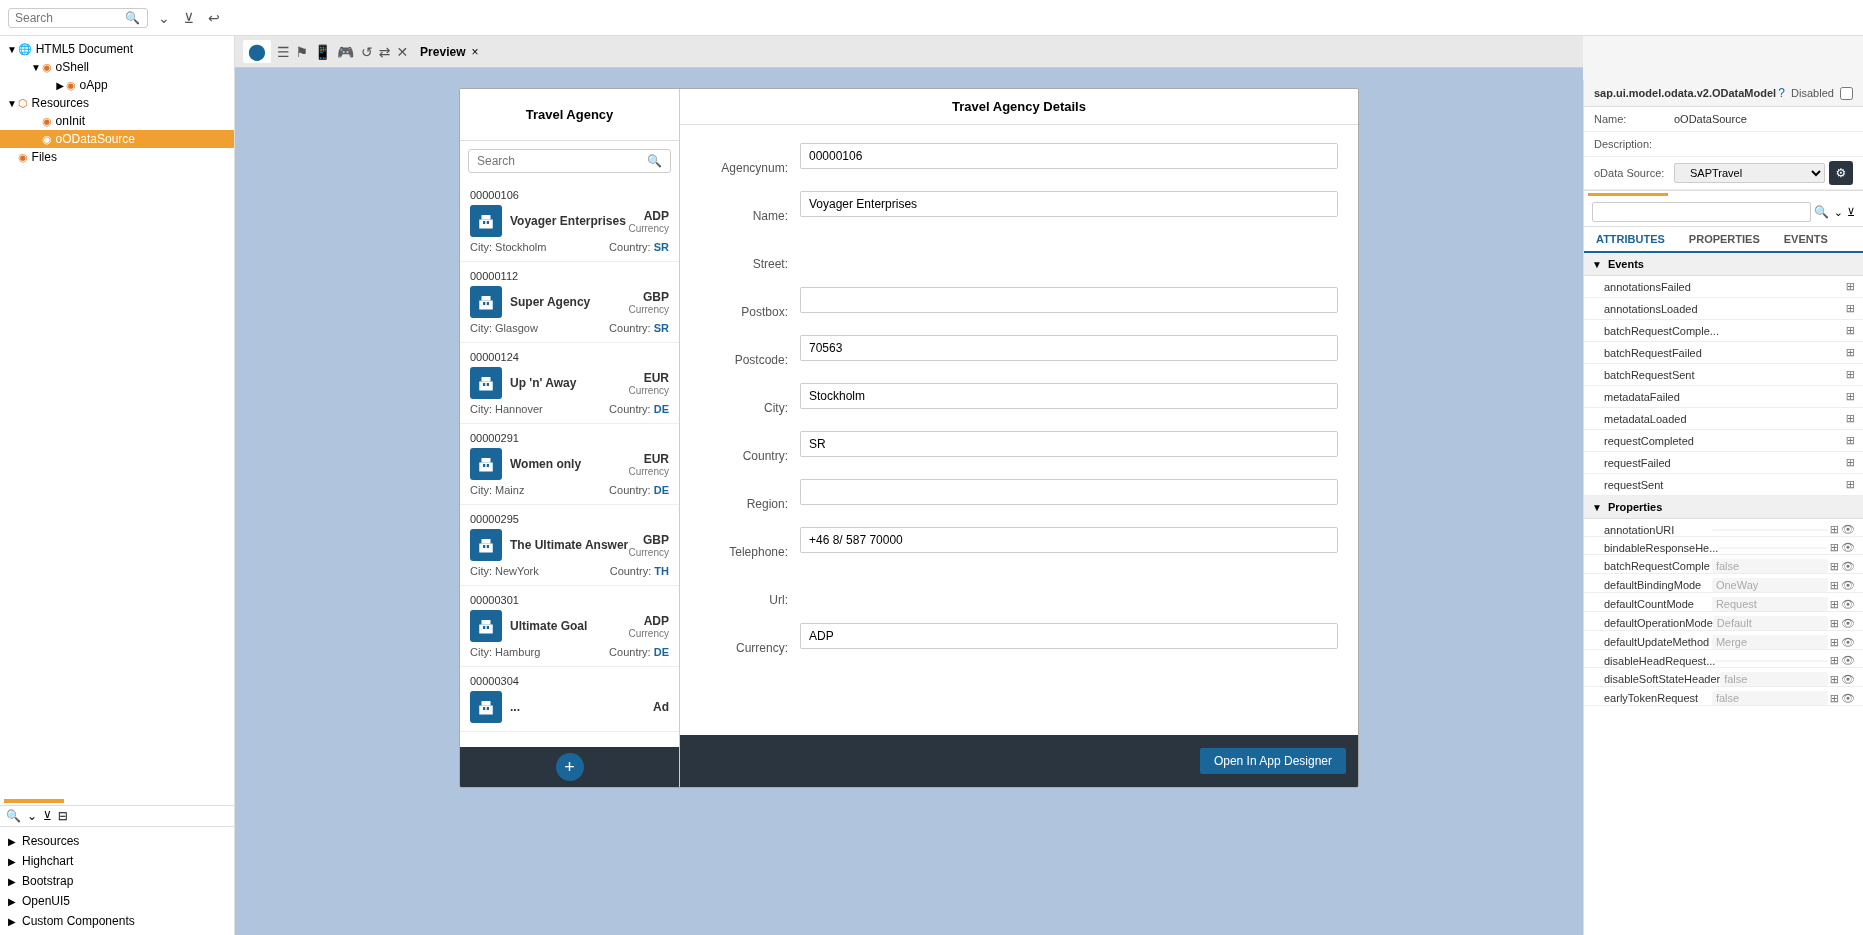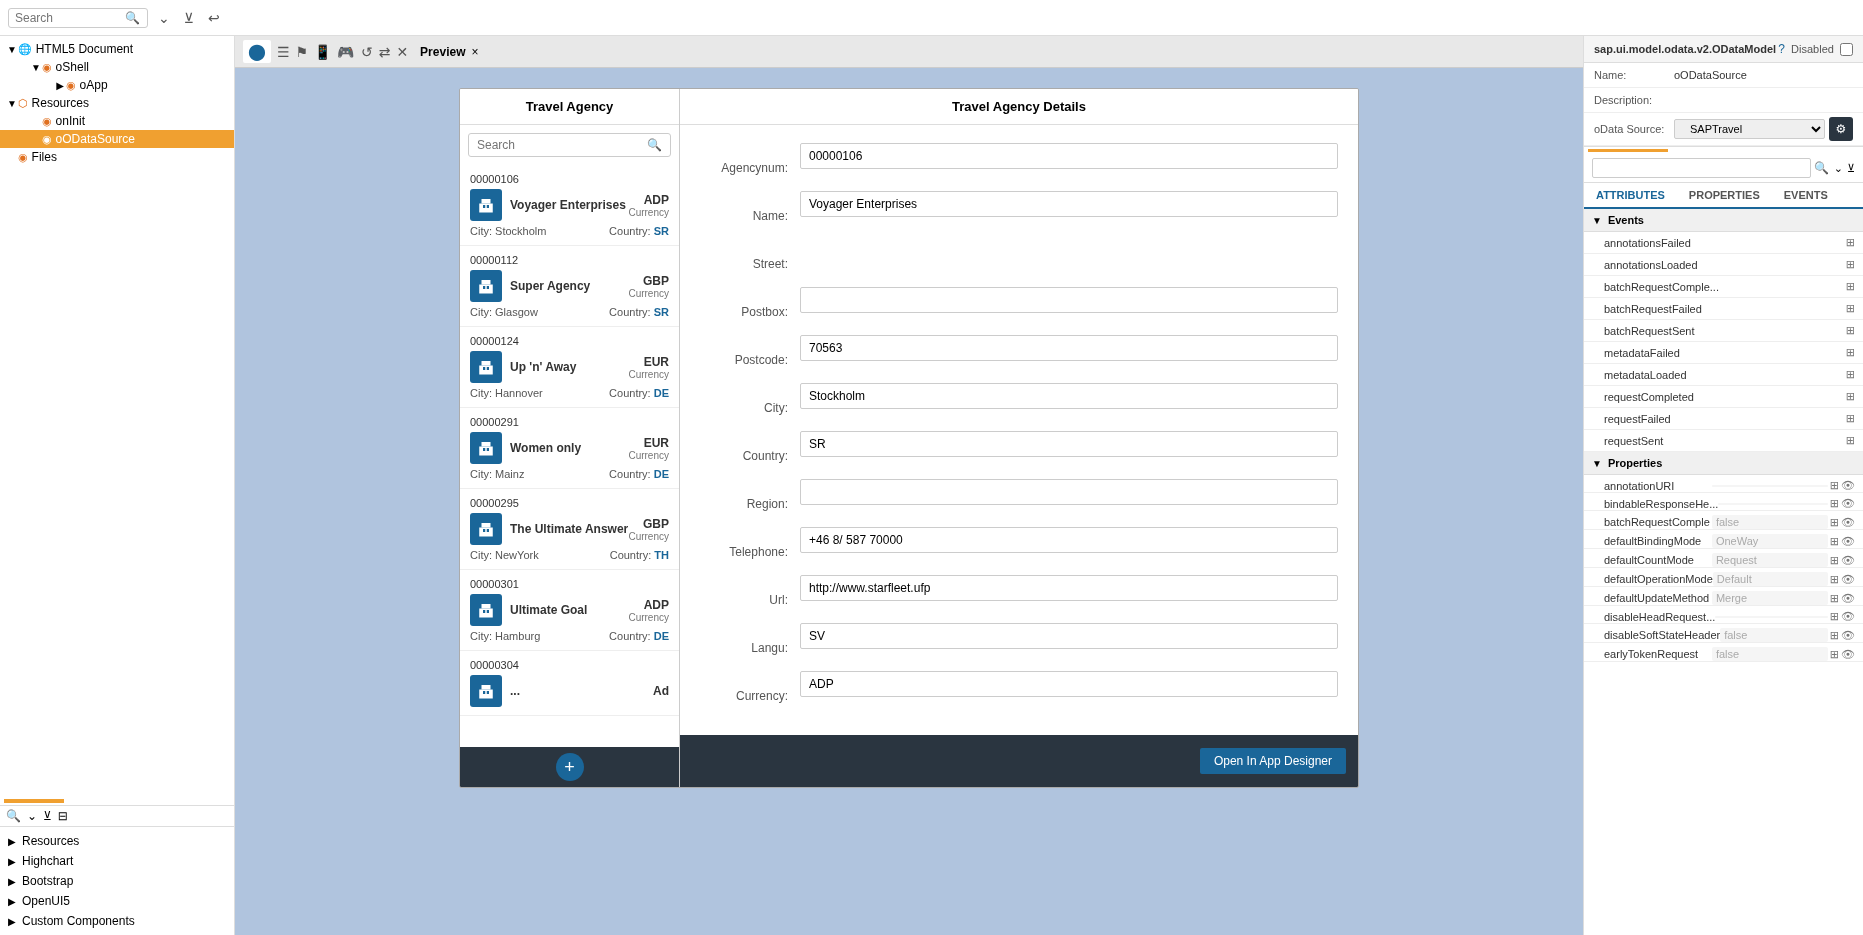--- a/index.html
+++ b/index.html
@@ -52,21 +52,21 @@
       flex: 1; overflow: hidden; background: #b0c4de; display: flex;
       justify-content: center; align-items: flex-start; padding: 20px;
     }
     .app-panel {
       background: #e8eef5; border: 1px solid #aaa; display: flex;
       width: 900px; min-height: 700px; border-radius: 2px; overflow: hidden;
     }
 
     
     .agency-list { width: 220px; border-right: 1px solid #ccc; background: #fff; display: flex; flex-direction: column; }
-    .agency-list-header { text-align: center; padding: 10px; font-size: 13px; font-weight: bold; border-bottom: 1px solid #ddd; }
+    .agency-list-header { text-align: center; padding: 18px; font-size: 13px; font-weight: bold; border-bottom: 1px solid #ddd; }
     .agency-search-box {
       display: flex; align-items: center; margin: 8px; border: 1px solid #ccc;
       border-radius: 3px; padding: 4px 8px; background: #fff;
     }
     .agency-search-box input { border: none; outline: none; font-size: 12px; flex: 1; }
     .agency-search-icon { color: #555; font-size: 12px; }
 
     .agency-item { padding: 8px 10px; border-bottom: 1px solid #eee; cursor: pointer; }
     .agency-item-id { font-size: 11px; color: #333; margin-bottom: 4px; }
     .agency-item-main { display: flex; align-items: center; justify-content: space-between; }
@@ -91,21 +91,21 @@
     .agency-details { flex: 1; background: #fff; display: flex; flex-direction: column; }
     .agency-details-header { text-align: center; padding: 10px; font-size: 13px; font-weight: bold; border-bottom: 1px solid #ddd; }
     .details-form { padding: 12px 20px; flex: 1; }
     .form-row { display: flex; align-items: center; margin-bottom: 10px; }
     .form-label { width: 100px; text-align: right; font-size: 12px; color: #555; padding-right: 12px; flex-shrink: 0; margin-top: 24px; }
     .form-input { flex: 1; border: 1px solid #ccc; padding: 5px 8px; font-size: 12px; border-radius: 2px; background: #fff; }
 
     
     .right-panel {
       width: 280px; background: #fff; border-left: 1px solid #ddd;
-      display: flex; flex-direction: column; flex-shrink: 0; overflow: hidden;
+      display: flex; flex-direction: column; flex-shrink: 0; overflow: hidden; margin-top: 44px;
     }
     .right-panel-header {
       display: flex; align-items: center; justify-content: space-between;
       padding: 6px 10px; border-bottom: 1px solid #ddd; background: #f5f5f5;
       font-size: 11px;
     }
     .right-panel-title { font-weight: bold; color: #333; font-size: 11px; }
     .right-panel-status { font-size: 11px; color: #555; }
 
     .right-panel-name-row { display: flex; align-items: center; padding: 6px 10px; border-bottom: 1px solid #eee; }
@@ -469,25 +469,20 @@
             <div class="form-row">
               <div class="form-label">Region:</div>
               <input class="form-input" value="" style="">
             </div>
             <div class="form-row">
               <div class="form-label">Telephone:</div>
               <input class="form-input" value="+46 8/ 587 70000" style="">
             </div>
             <div class="form-row">
               <div class="form-label">Url:</div>
-              <input class="form-input" value="http://www.starfleet.ufp" style="">
-            </div>
-            <div class="form-row">
-              <div class="form-label">Langu:</div>
-              <input class="form-input" value="SV" style="">
             </div>
             <div class="form-row">
               <div class="form-label">Currency:</div>
               <input class="form-input" value="ADP" style="">
             </div>
           </div>
           <div class="open-designer-bar">
             <button class="open-designer-btn">Open In App Designer</button>
           </div>
         </div>

